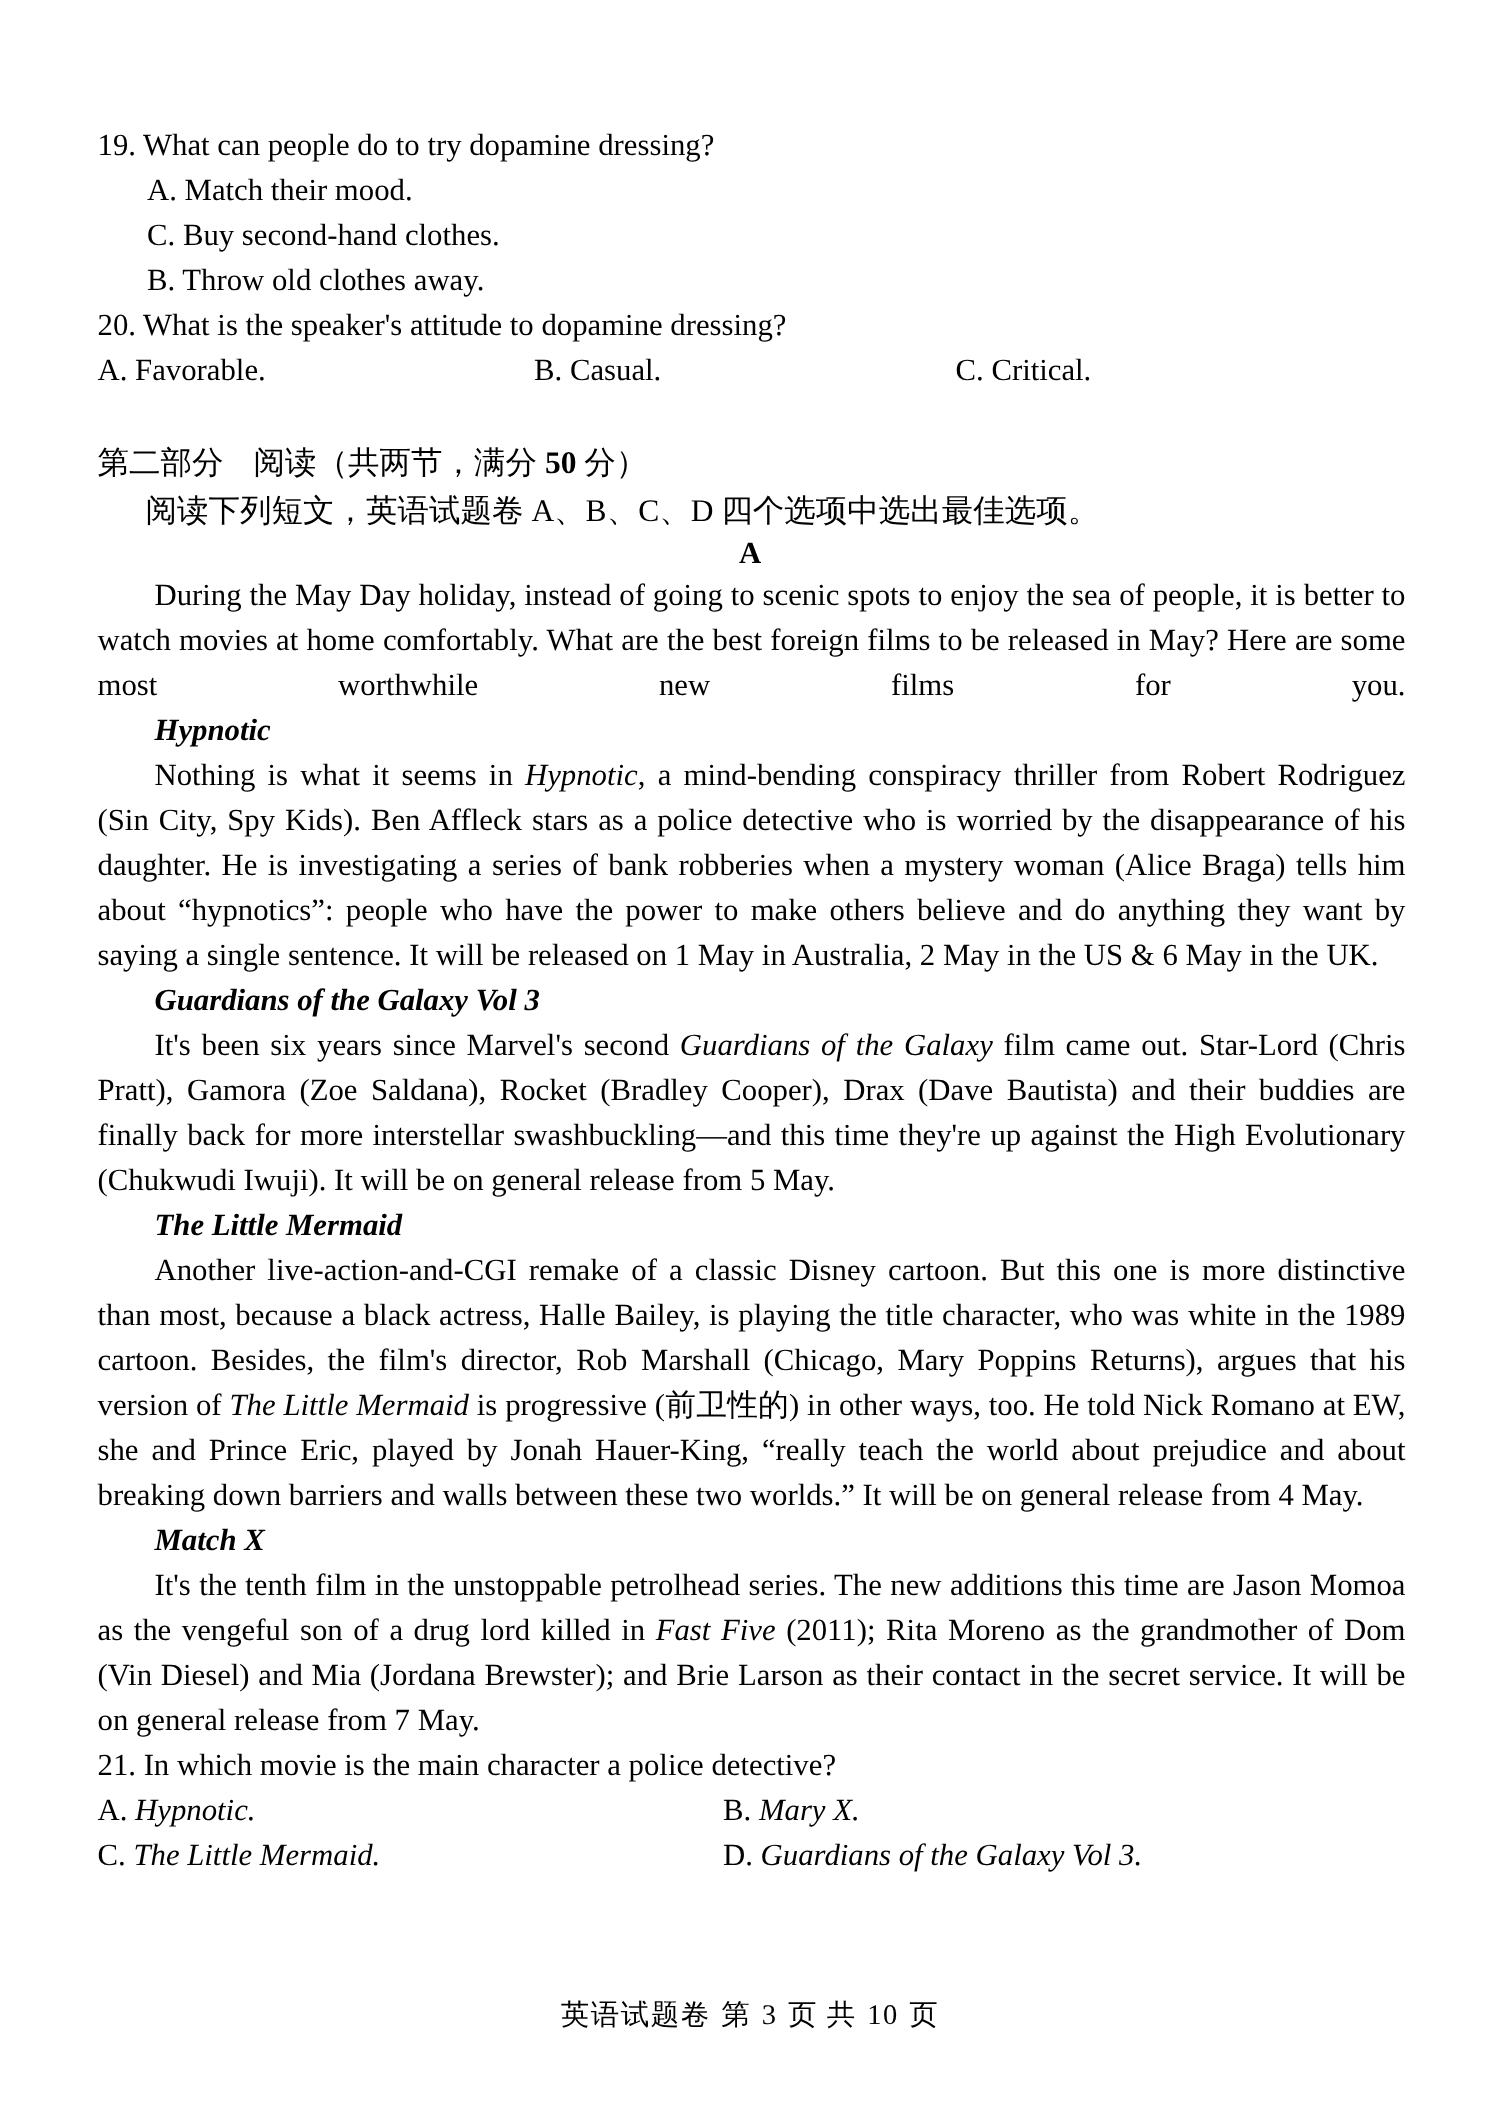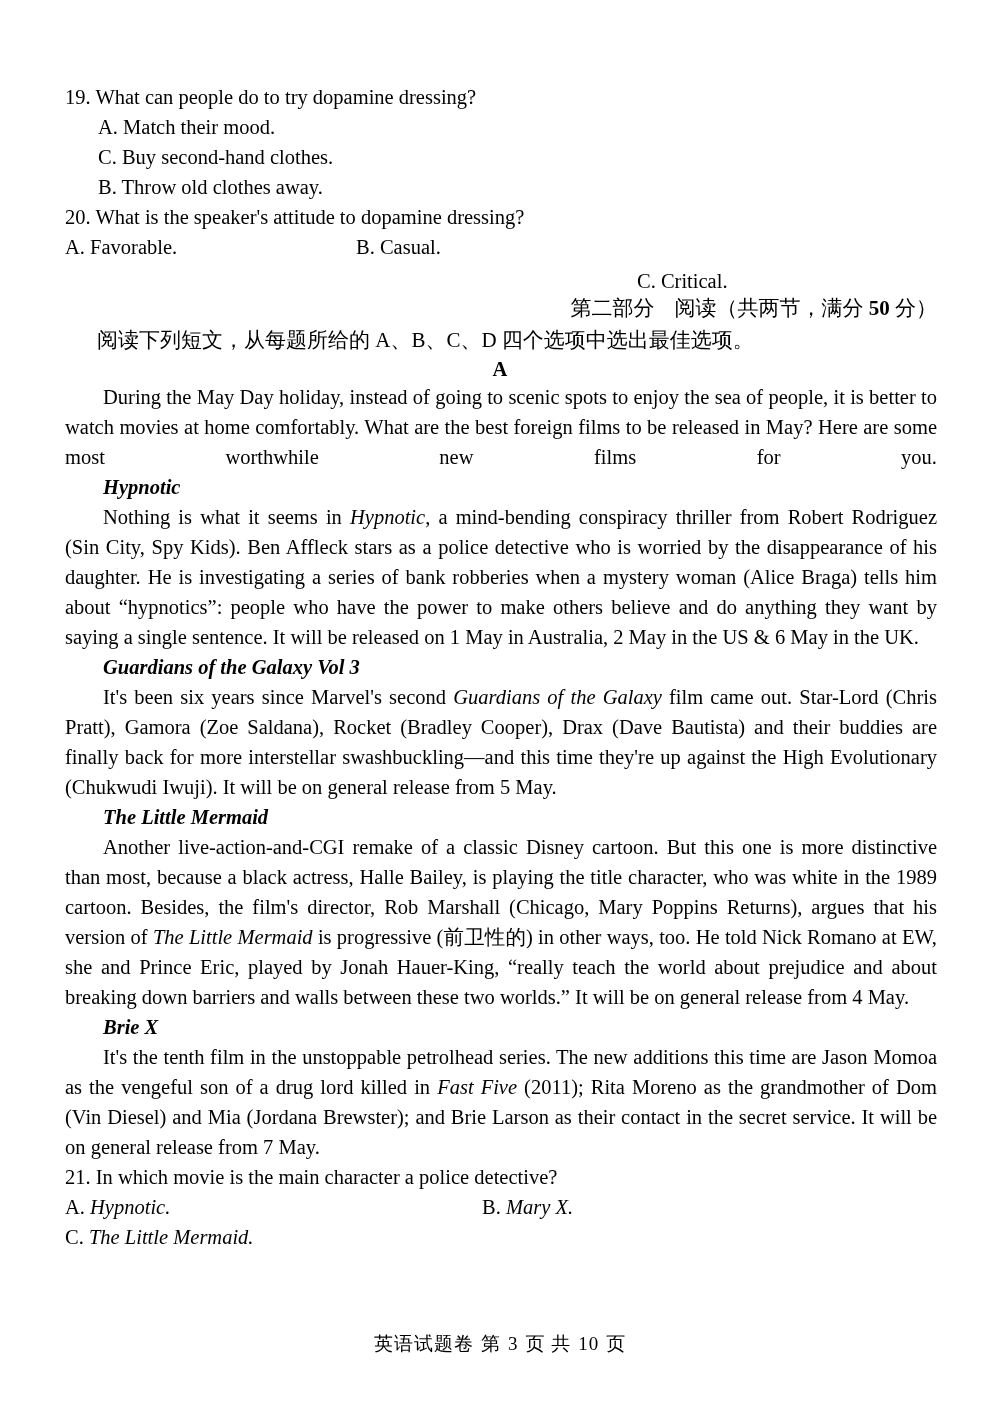--- a/index.html
+++ b/index.html
@@ -47,33 +47,32 @@
     position: relative;
     height: 30px;
   }
   .opt-row .col {
     position: absolute;
     top: 0;
     white-space: nowrap;
   }
   .opt-row .col-a { left: 0; }
   .opt-row .col-b { left: 291px; }
-  .opt-row .col-c { left: 572px; margin-top: 34px; }
+  .opt-row .col-c { left: 572px; }
 
   
   .opt-row2 { }
   .opt-row2 .col-a { left: 0; }
   .opt-row2 .col-b { left: 417px; }
 
   
   .cn-head {
     font-size: 21px;
     line-height: 32px;
     white-space: nowrap;
-    text-align: right;
   }
   .cn-head .gap { display: inline-block; width: 20px; }
   .cn-head b { font-weight: bold; }
   .cn-indent {
     font-size: 21px;
     line-height: 32px;
     padding-left: 32px;
     white-space: nowrap;
   }
 
@@ -143,44 +142,45 @@
       <span class="col col-a">A. Favorable.</span>
       <span class="col col-b">B. Casual.</span>
       <span class="col col-c">C. Critical.</span>
     </div>
 
     <div class="spacer-lg"></div>
 
     <div class="cn-head"><span>第二部分</span><span class="gap"></span><span>阅读（共两节，满分 </span><b>50</b><span> 分）</span></div>
 
 
-    <div class="cn-indent">阅读下列短文，从每题所给的 A、B、C、D 四个选项中选出最佳选项。</div>
+    <div class="cn-indent">阅读下列短文，英语试题卷 A、B、C、D 四个选项中选出最佳选项。</div>
 
     <div class="center-letter">A</div>
 
     <p class="body just-all"><span>During the May Day holiday, instead of going to scenic spots to enjoy the sea of people, it is better to watch movies at home comfortably. What are the best foreign films to be released in May? Here are some most worthwhile new films for you.</span></p>
 
     <div class="film-title">Hypnotic</div>
     <p class="body"><span>Nothing is what it seems in </span><i>Hypnotic</i><span>, a mind-bending conspiracy thriller from Robert Rodriguez (Sin City, Spy Kids). Ben Affleck stars as a police detective who is worried by the disappearance of his daughter. He is investigating a series of bank robberies when a mystery woman (Alice Braga) tells him about “hypnotics”: people who have the power to make others believe and do anything they want by saying a single sentence. It will be released on 1 May in Australia, 2 May in the US &amp; 6 May in the UK.</span></p>
 
     <div class="film-title">Guardians of the Galaxy Vol 3</div>
     <p class="body"><span>It's been six years since Marvel's second </span><i>Guardians of the Galaxy</i><span> film came out. Star-Lord (Chris Pratt), Gamora (Zoe Saldana), Rocket (Bradley Cooper), Drax (Dave Bautista) and their buddies are finally back for more interstellar swashbuckling—and this time they're up against the High Evolutionary (Chukwudi Iwuji). It will be on general release from 5 May.</span></p>
 
     <div class="film-title">The Little Mermaid</div>
     <p class="body"><span>Another live-action-and-CGI remake of a classic Disney cartoon. But this one is more distinctive than most, because a black actress, Halle Bailey, is playing the title character, who was white in the 1989 cartoon. Besides, the film's director, Rob Marshall (Chicago, Mary Poppins Returns), argues that his version of </span><i>The Little Mermaid</i><span> is progressive (前卫性的) in other ways, too. He told Nick Romano at EW, she and Prince Eric, played by Jonah Hauer-King, “really teach the world about prejudice and about breaking down barriers and walls between these two worlds.” It will be on general release from 4 May.</span></p>
 
-    <div class="film-title">Brie X</div>
+    <div class="film-title">Match X</div>
     <p class="body"><span>It's the tenth film in the unstoppable petrolhead series. The new additions this time are Jason Momoa as the vengeful son of a drug lord killed in </span><i>Fast Five</i><span> (2011); Rita Moreno as the grandmother of Dom (Vin Diesel) and Mia (Jordana Brewster); and Brie Larson as their contact in the secret service. It will be on general release from 7 May.</span></p>
 
     <div class="q-line">21. In which movie is the main character a police detective?</div>
     <div class="opt-row opt-row2">
       <span class="col col-a"><span>A. </span><i>Hypnotic.</i></span>
       <span class="col col-b"><span>B. </span><i>Mary X.</i></span>
     </div>
     <div class="opt-row opt-row2">
       <span class="col col-a"><span>C. </span><i>The Little Mermaid.</i></span>
+      <span class="col col-b"><span>D. </span><i>Guardians of the Galaxy Vol 3.</i></span>
     </div>
 
   </div>
 
   <div class="footer"><span>英语试题卷</span><span class="sp"></span><span>第</span><span class="sp"></span><span>3</span><span class="sp"></span><span>页 共</span><span class="sp"></span><span>10</span><span class="sp"></span><span>页</span></div>
 
 </div>
 
 </body></html>

